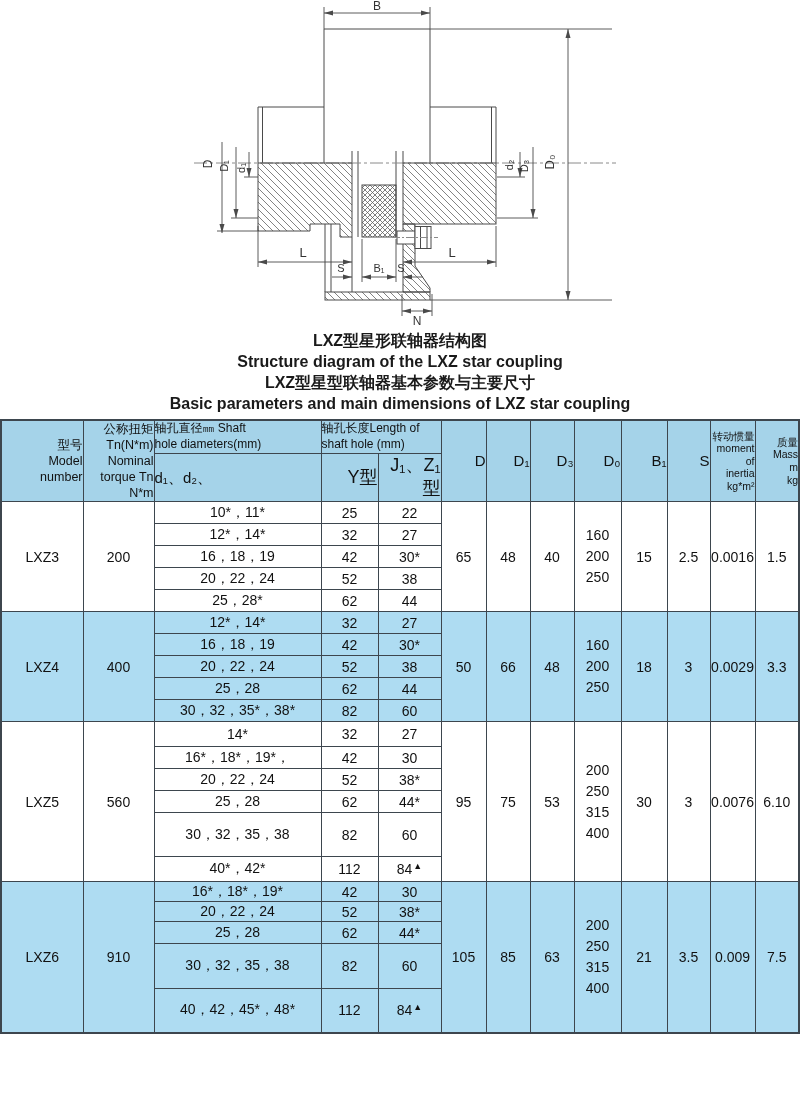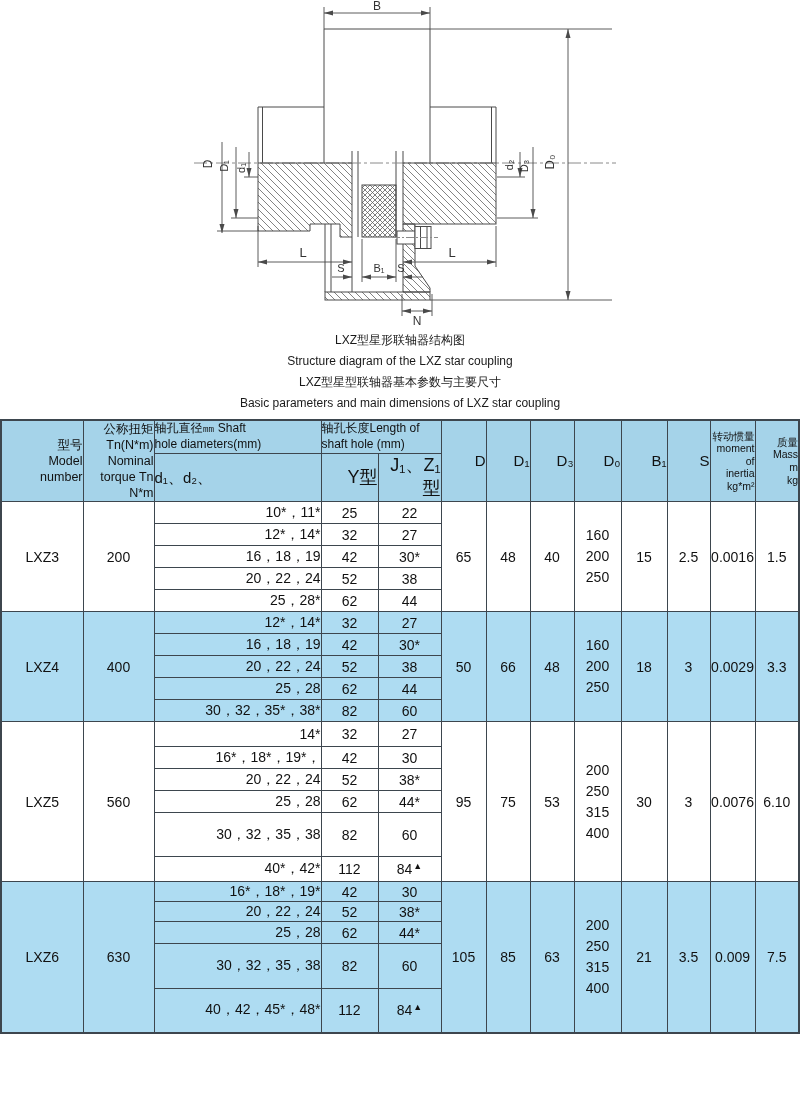--- a/index.html
+++ b/index.html
@@ -1,21 +1,21 @@
 <!DOCTYPE html>
 <html><head>
 <meta charset="utf-8">
 <style>
   html,body{margin:0;padding:0;background:#fff;}
   .page{position:relative;width:800px;height:1105px;margin:0 auto;background:#fff;overflow:hidden;
         font-family:"Liberation Sans","DejaVu Sans",sans-serif;color:#111;}
   svg.diagram{display:block;margin:0 auto;}
   svg.diagram text{font-family:"Liberation Sans","DejaVu Sans",sans-serif;fill:#333;}
   .titles{text-align:center;margin-top:2px;}
-  .title-line{font-size:12px;line-height:21px;height:21px;color:#1a1a1a;}
+  .title-line{font-size:16px;line-height:21px;height:21px;color:#1a1a1a;font-weight:bold;}
   table.spec{margin:5px auto 0;border-collapse:collapse;table-layout:fixed;width:798px;
              border:2px solid var(--border-c);}
   table.spec th,table.spec td{border:1px solid var(--border-c);padding:0;overflow:hidden;}
   thead th{background:var(--header-bg);font-weight:400;text-align:right;vertical-align:middle;
            white-space:pre-line;font-size:12.5px;line-height:1.28;}
   thead tr.h1{height:30px;}
   thead tr.h2{height:36px;}
   th.th-grp{font-size:12px;text-align:left;padding-left:22px;vertical-align:middle;}
   th.th-lengrp{padding-left:12px;}
   th.th-diasub{font-size:15px;text-align:left;padding-left:26px;}
@@ -25,21 +25,21 @@
   tbody td{text-align:center;vertical-align:middle;font-size:14px;background:#fff;}
   tbody.shaded td{background:var(--stripe-bg);}
   tbody tr{height:22px;}
   tbody.g2 tr:nth-child(1){height:25px;}
   tbody.g2 tr:nth-child(5){height:44px;}
   tbody.g2 tr:nth-child(6){height:25px;}
   tbody.g3 tr:nth-child(1){height:20px;}
   tbody.g3 tr:nth-child(2){height:20px;}
   tbody.g3 tr:nth-child(4){height:45px;}
   tbody.g3 tr:nth-child(5){height:44px;}
-  td.c-dia{text-align:right;padding-left:26px;}
+  td.c-dia{text-align:center;padding-left:26px;}
   td.c-d0{white-space:pre-line;line-height:1.5;}
   sup.tri{font-size:9px;vertical-align:5px;margin-left:1px;}
 </style>
 </head>
 <body>
 
 <div class="page" style="--header-bg: #a5d3e9; --stripe-bg: #aedcf2; --border-c: #3d464e;">
 
   <svg class="diagram" width="800" height="328" viewBox="0 0 800 328">
     <defs>
@@ -347,21 +347,21 @@
         </tr>
         <tr>
           <td class="c-dia">40*，42*</td>
           <td>112</td>
           <td>84<sup class="tri">▲</sup></td>
         </tr>
       </tbody>
       <tbody class="g3 shaded">
         <tr>
           <td rowspan="5">LXZ6</td>
-          <td rowspan="5">630</td>
+          <td rowspan="5">910</td>
           <td class="c-dia">16*，18*，19*</td>
           <td>42</td>
           <td>30</td>
           <td rowspan="5">105</td>
           <td rowspan="5">85</td>
           <td rowspan="5">63</td>
           <td class="c-d0" rowspan="5">200
 250
 315
 400</td>

